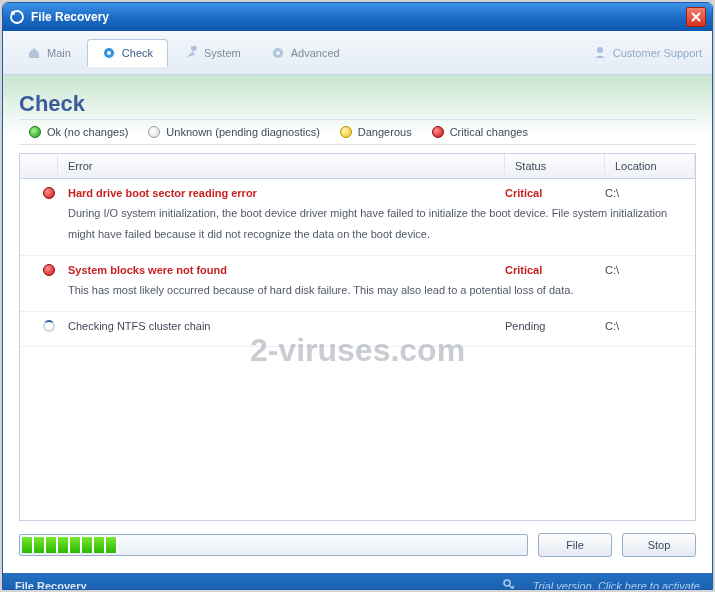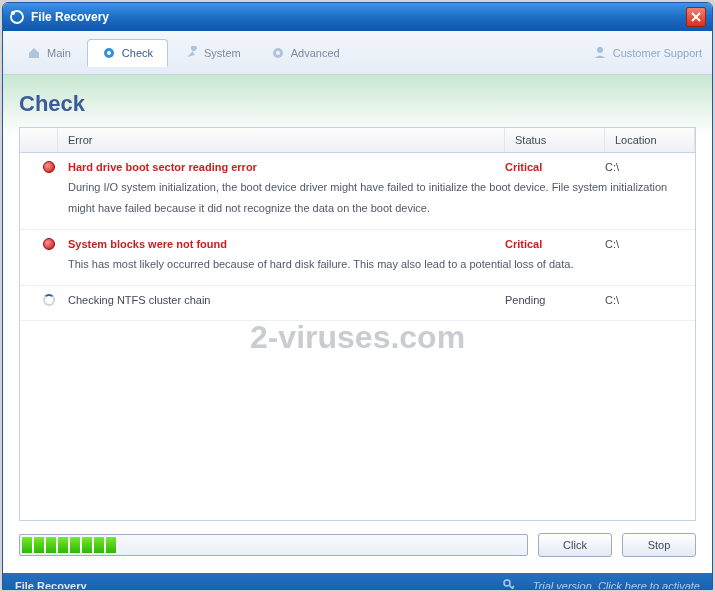--- a/index.html
+++ b/index.html
@@ -109,20 +109,38 @@
             <circle cx="7" cy="5" r="3" fill="#a8c0dc"></circle>
             <path d="M2 13 Q7 8 12 13" fill="#a8c0dc"></path>
           </svg></span>
       <span>Customer Support</span>
     </div>
   </div>
 
   <div class="main-area">
     <div class="heading">Check</div>
 
+    <div class="legend">
+      <div class="legend-item">
+          <span class="dot green"></span>
+          <span>Ok (no changes)</span>
+        </div>
+      <div class="legend-item">
+          <span class="dot white"></span>
+          <span>Unknown (pending diagnostics)</span>
+        </div>
+      <div class="legend-item">
+          <span class="dot yellow"></span>
+          <span>Dangerous</span>
+        </div>
+      <div class="legend-item">
+          <span class="dot red"></span>
+          <span>Critical changes</span>
+        </div>
+    </div>
 
     <div class="listbox">
       <div class="list-header">
         <div class="col-icon"></div>
         <div class="col-error">Error</div>
         <div class="col-status">Status</div>
         <div class="col-loc">Location</div>
       </div>
       <div class="list-body">
         <div class="row critical">
@@ -165,21 +183,21 @@
       <div class="progress" id="progress">
           <div class="pb"></div>
           <div class="pb"></div>
           <div class="pb"></div>
           <div class="pb"></div>
           <div class="pb"></div>
           <div class="pb"></div>
           <div class="pb"></div>
           <div class="pb"></div>
         </div>
-      <div class="btn">Click</div>
+      <div class="btn">File</div>
       <div class="btn">Stop</div>
     </div>
   </div>
 
   <div class="statusbar">
     <span style="font-weight:bold">File Recovery</span>
     <div class="right">
       <span><svg width="12" height="12" viewBox="0 0 12 12">
             <circle cx="4" cy="4" r="3" fill="none" stroke="#aecbf0" stroke-width="1.5"></circle>
             <path d="M6 6 L11 11 M9 9 L11 7" stroke="#aecbf0" stroke-width="1.5"></path>

